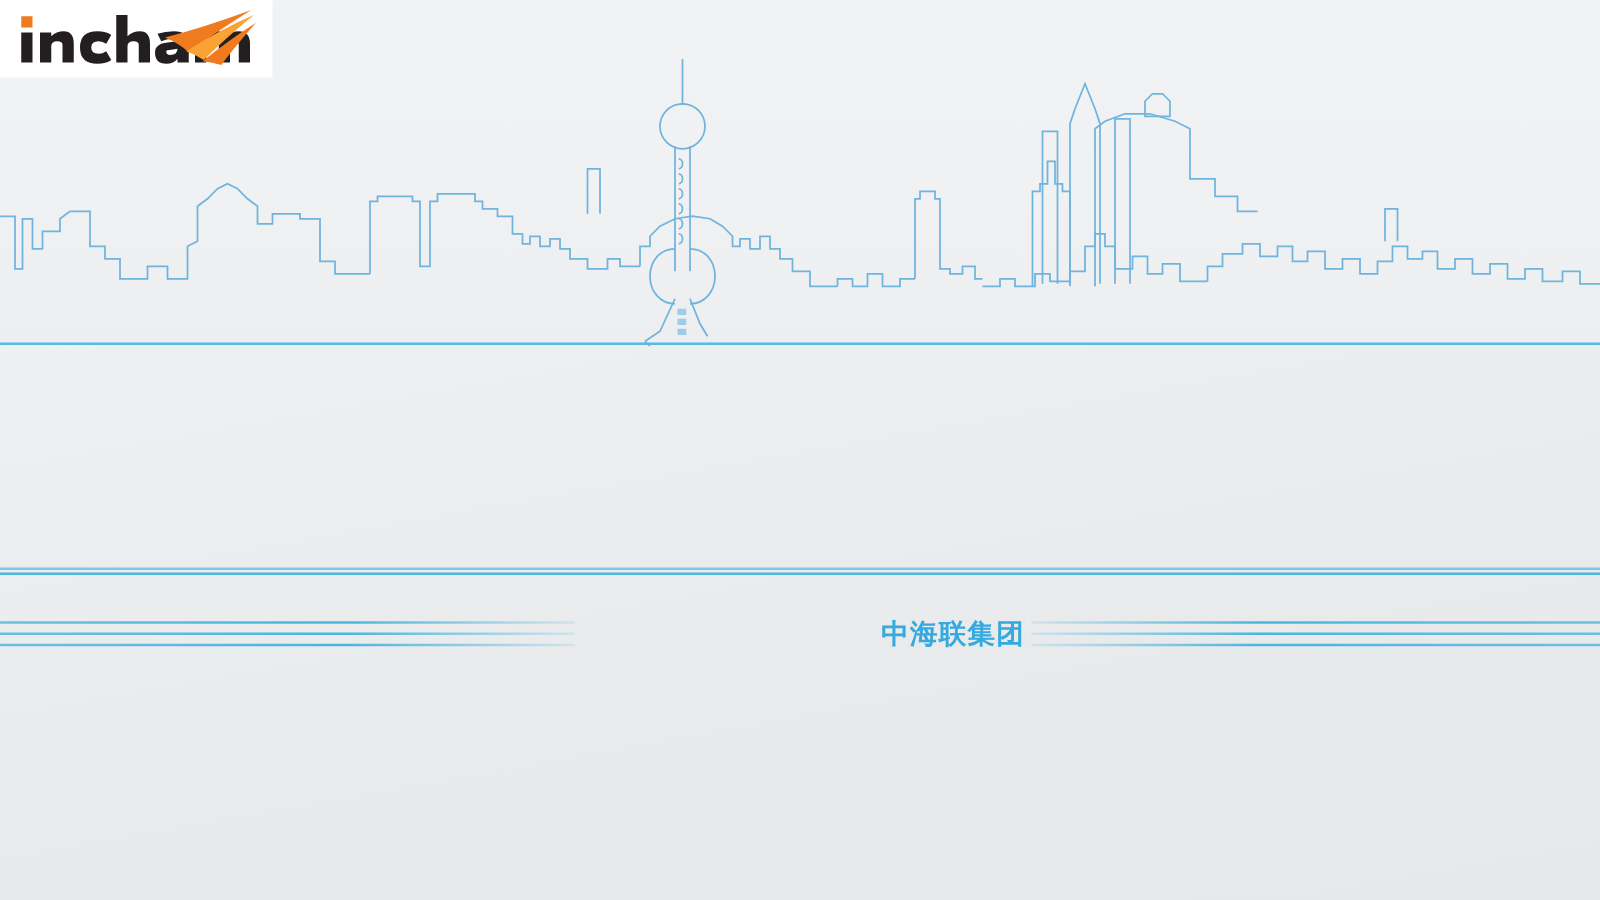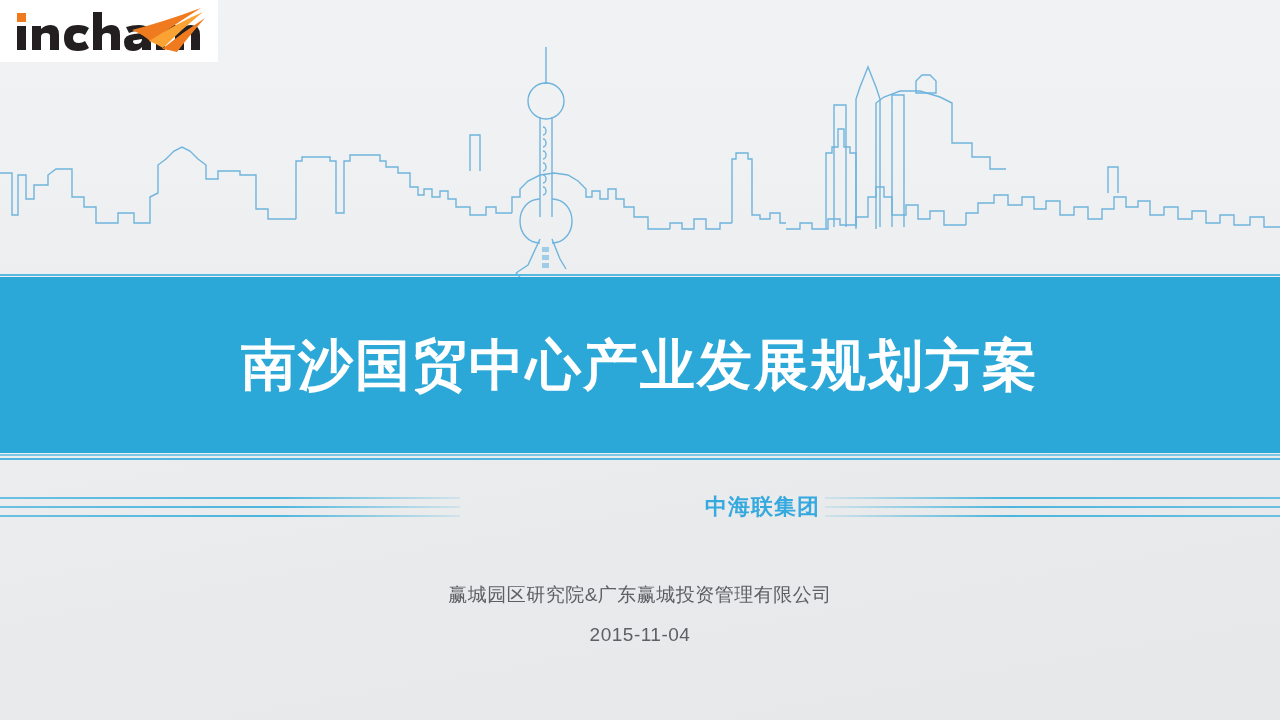--- a/index.html
+++ b/index.html
@@ -308,39 +308,32 @@
                Q164 25 161 25 Q154 25 154 29 L154 42 Z" fill="#231F20"></path>
 
       <path d="M121 22 Q152 14 190 0 Q158 20 140 34 Q133 27 121 22 Z" fill="#F07A1E"></path>
       <path d="M138 33 Q166 15 192 4 Q170 22 152 40 Q146 36 138 33 Z" fill="#FBA235"></path>
       <path d="M151 41 Q172 24 194 10 Q178 28 166 44 Q159 42 151 41 Z" fill="#F07A1E"></path>
     </svg>
   </div>
 
   <div id="band-top-rule"></div>
 
-  <div id="title-band">
-    <h1 id="main-title">南沙国贸中心产业发展规划方案</h1>
-  </div>
 
   <div id="band-bottom-rule-1"></div>
   <div id="band-bottom-rule-2"></div>
 
   <div id="org-row">
     <div class="rule-group left">
       <i></i>
       <i></i>
       <i></i>
     </div>
     <div id="org-name">中海联集团</div>
     <div class="rule-group right">
       <i></i>
       <i></i>
       <i></i>
     </div>
   </div>
 
-  <div id="footer">
-    <div id="footer-company">赢城园区研究院&amp;广东赢城投资管理有限公司</div>
-    <div id="footer-date">2015-11-04</div>
-  </div>
 
 </div>
 
 </body></html>

